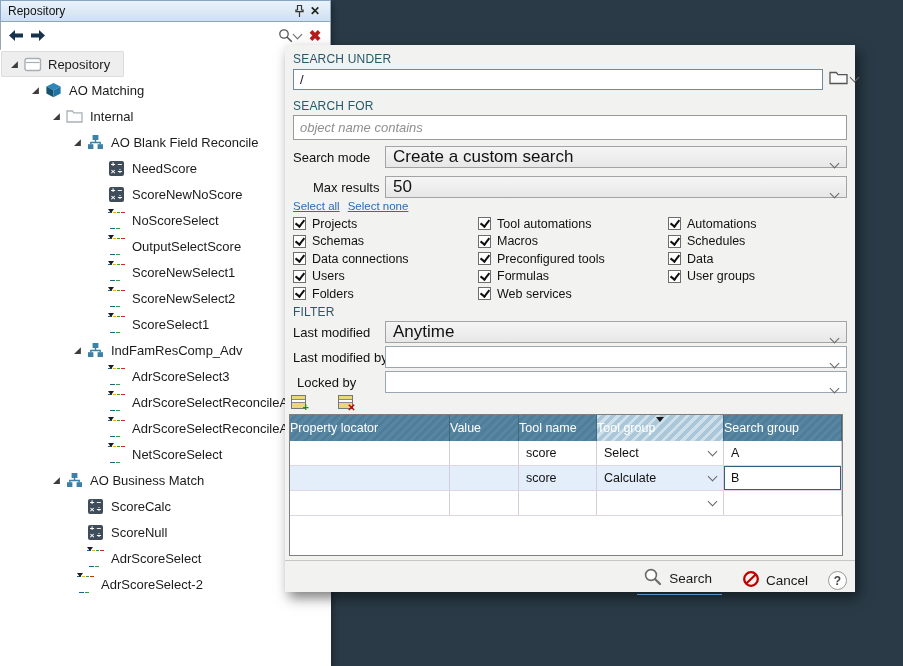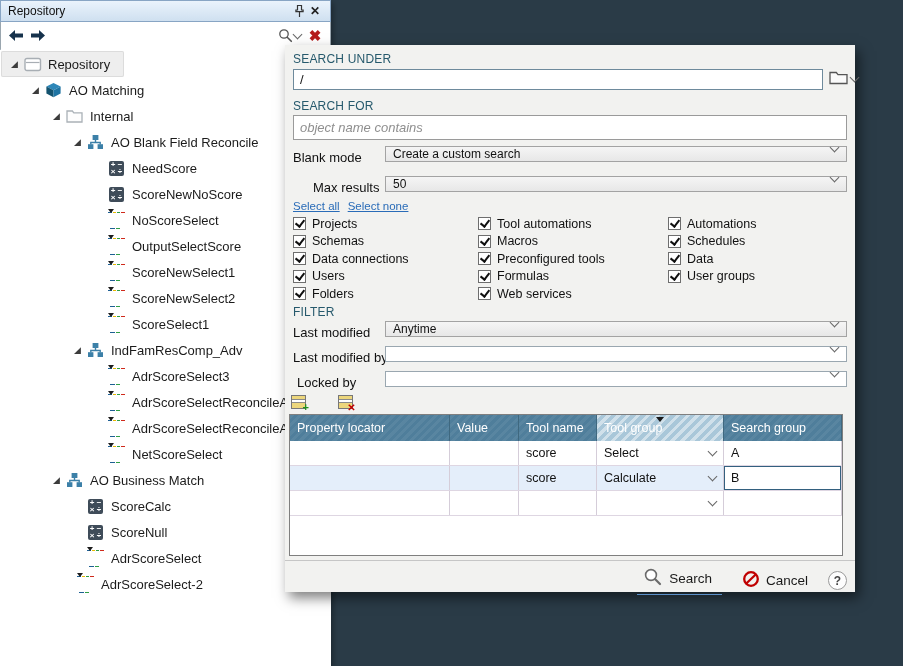--- a/index.html
+++ b/index.html
@@ -48,43 +48,43 @@
 
   
   .dialog{position:absolute;left:285px;top:45px;width:570px;height:547px;background:#f2f2f0;
     box-shadow:4px 6px 12px rgba(0,0,0,.5);font-size:13px;color:#111;}
   .abs{position:absolute;}
   .seclabel{color:#26596c;font-size:12px;letter-spacing:.2px;}
   .txtinput{border:1px solid #6e8a9c;background:#fff;height:21px;font-size:13px;padding:0 6px;
     font-family:"Liberation Sans",sans-serif;box-sizing:border-box;outline:none;color:#111;}
   .txtinput.big{height:25px;border-color:#9a9a9a;}
   .txtinput::placeholder{font-style:italic;color:#8f8f8f;}
-  .combo{height:16px;border:1px solid #a3a3a3;background:linear-gradient(#f5f5f5,#e7e7e7);
-    display:flex;align-items:flex-start;padding:0 8px 0 7px;box-sizing:border-box;font-size:12px;}
+  .combo{height:22px;border:1px solid #a3a3a3;background:linear-gradient(#f5f5f5,#e7e7e7);
+    display:flex;align-items:flex-end;padding:0 8px 0 7px;box-sizing:border-box;font-size:17px;}
   .combo.white{background:#fff;border-color:#9aa7b0;}
   .combo .chev{margin-left:auto;}
   .link{color:#2a6cb8;text-decoration:underline;font-size:11.5px;cursor:pointer;}
   .cbcol{display:flex;flex-direction:column;}
   .cbrow{display:flex;align-items:center;gap:6px;height:17.5px;font-size:12.5px;}
   .cb{width:13px;height:13px;border:1px solid #6e6e6e;background:#fff;position:relative;flex:none;box-sizing:border-box;}
   .cb::after{content:"";position:absolute;left:3px;top:0px;width:4px;height:7px;
     border-right:2px solid #101010;border-bottom:2px solid #101010;transform:rotate(38deg);}
 
   
   .rowico{width:15px;height:14px;position:relative;display:inline-block;margin-right:6px;}
   .rowico .grid{position:absolute;left:0;top:0;width:13px;height:12px;border:1px solid #777;
     background:repeating-linear-gradient(#ecd67c 0 3px,#8a8a8a 3px 4px,#ffffff 4px 6px,#8a8a8a 6px 7px,#ecd67c 7px 10px);}
   .rowico .mark{position:absolute;right:-3px;bottom:-4px;font-weight:bold;font-size:11px;line-height:1;}
   .mark.add{color:#1e8f1e;} .mark.del{color:#c00000;font-size:10px;}
 
   
   .tbl{background:#fff;border:1px solid #7f7f7f;box-sizing:border-box;overflow:hidden;}
   .thead{display:flex;height:26px;background:#4f7e9b;
     background-image:repeating-linear-gradient(135deg,rgba(255,255,255,.06) 0 3px,rgba(0,0,0,0) 3px 6px);}
-  .th{color:#fff;font-size:12.5px;display:flex;align-items:center;padding-left:7px;
+  .th{color:#fff;font-size:12.5px;display:flex;align-items:center;
     border-right:1px solid #3f687f;position:relative;box-sizing:border-box;}
   .th.sorted{background:#a9c7d9;
     background-image:repeating-linear-gradient(135deg,rgba(255,255,255,.45) 0 3px,rgba(0,0,0,0) 3px 7px);}
   .th.sorted::before{content:"";position:absolute;top:2px;left:50%;margin-left:-4px;width:0;height:0;
     border-left:4px solid transparent;border-right:4px solid transparent;border-top:5px solid #1a1a1a;}
   .trow2{display:flex;height:24px;border-bottom:1px solid #ded6e2;}
   .trow2.sel{background:#e4eefa;}
   .td{border-right:1px solid #d5cdd9;padding-left:7px;display:flex;align-items:center;
     font-size:12.5px;color:#111;box-sizing:border-box;}
   .td .chev{margin-left:auto;margin-right:7px;}
@@ -476,21 +476,21 @@
       <svg width="19" height="15" viewBox="0 0 19 15">
           <path d="M1 4 V13.5 H18 V4.6 H9 L7.3 2.5 H1 Z" fill="#fafafa" stroke="#555" stroke-width="1.3"></path>
         </svg>
     </span>
     <span class="chev"></span>
   </span>
 
   <div class="abs seclabel" style="left:8px;top:54px;">SEARCH FOR</div>
   <input class="abs txtinput big" style="left: 8px; top: 70px; width: 554px;" type="text" placeholder="object name contains">
 
-  <div class="abs" style="left:8px;top:105px;">Blank mode</div>
+  <div class="abs" style="left:8px;top:105px;">Search mode</div>
   <div class="abs combo" style="left:100px;top:101px;width:462px;">
     <span>Create a custom search</span>
     <span class="chev"></span>
   </div>
 
   <div class="abs" style="left:8px;top:135px;margin-left:20px;">Max results</div>
   <div class="abs combo" style="left:100px;top:131px;width:462px;">
     <span>50</span>
     <span class="chev"></span>
   </div>

